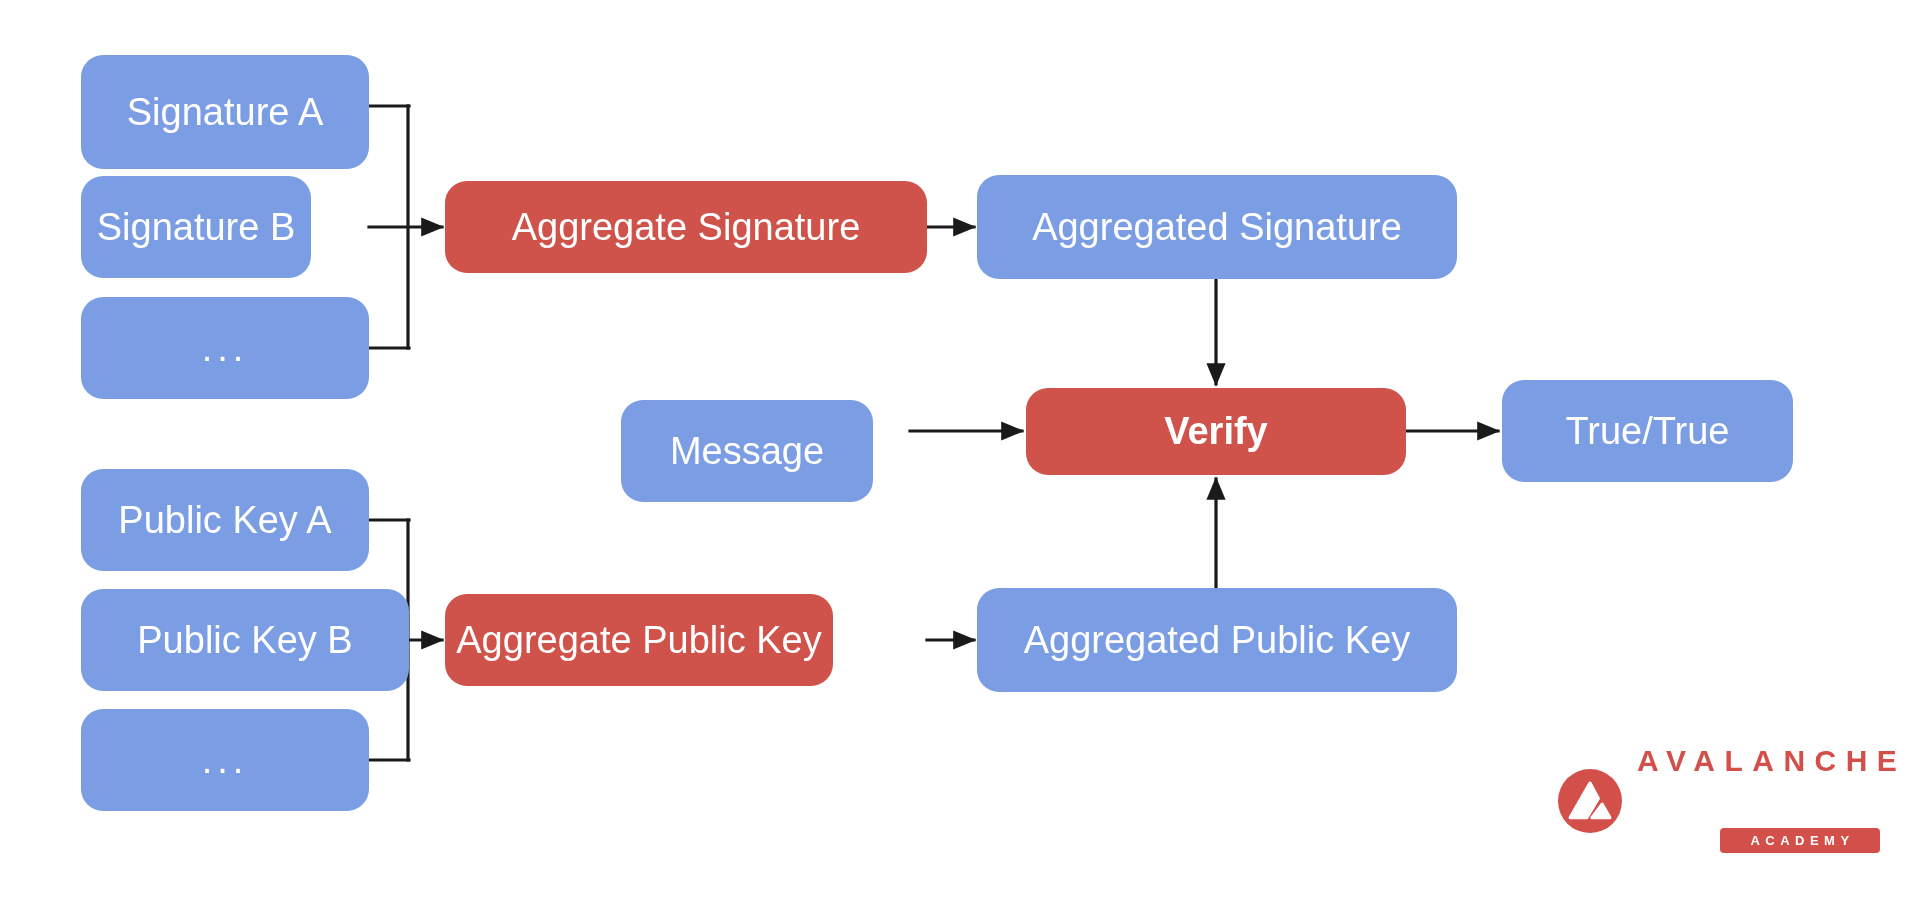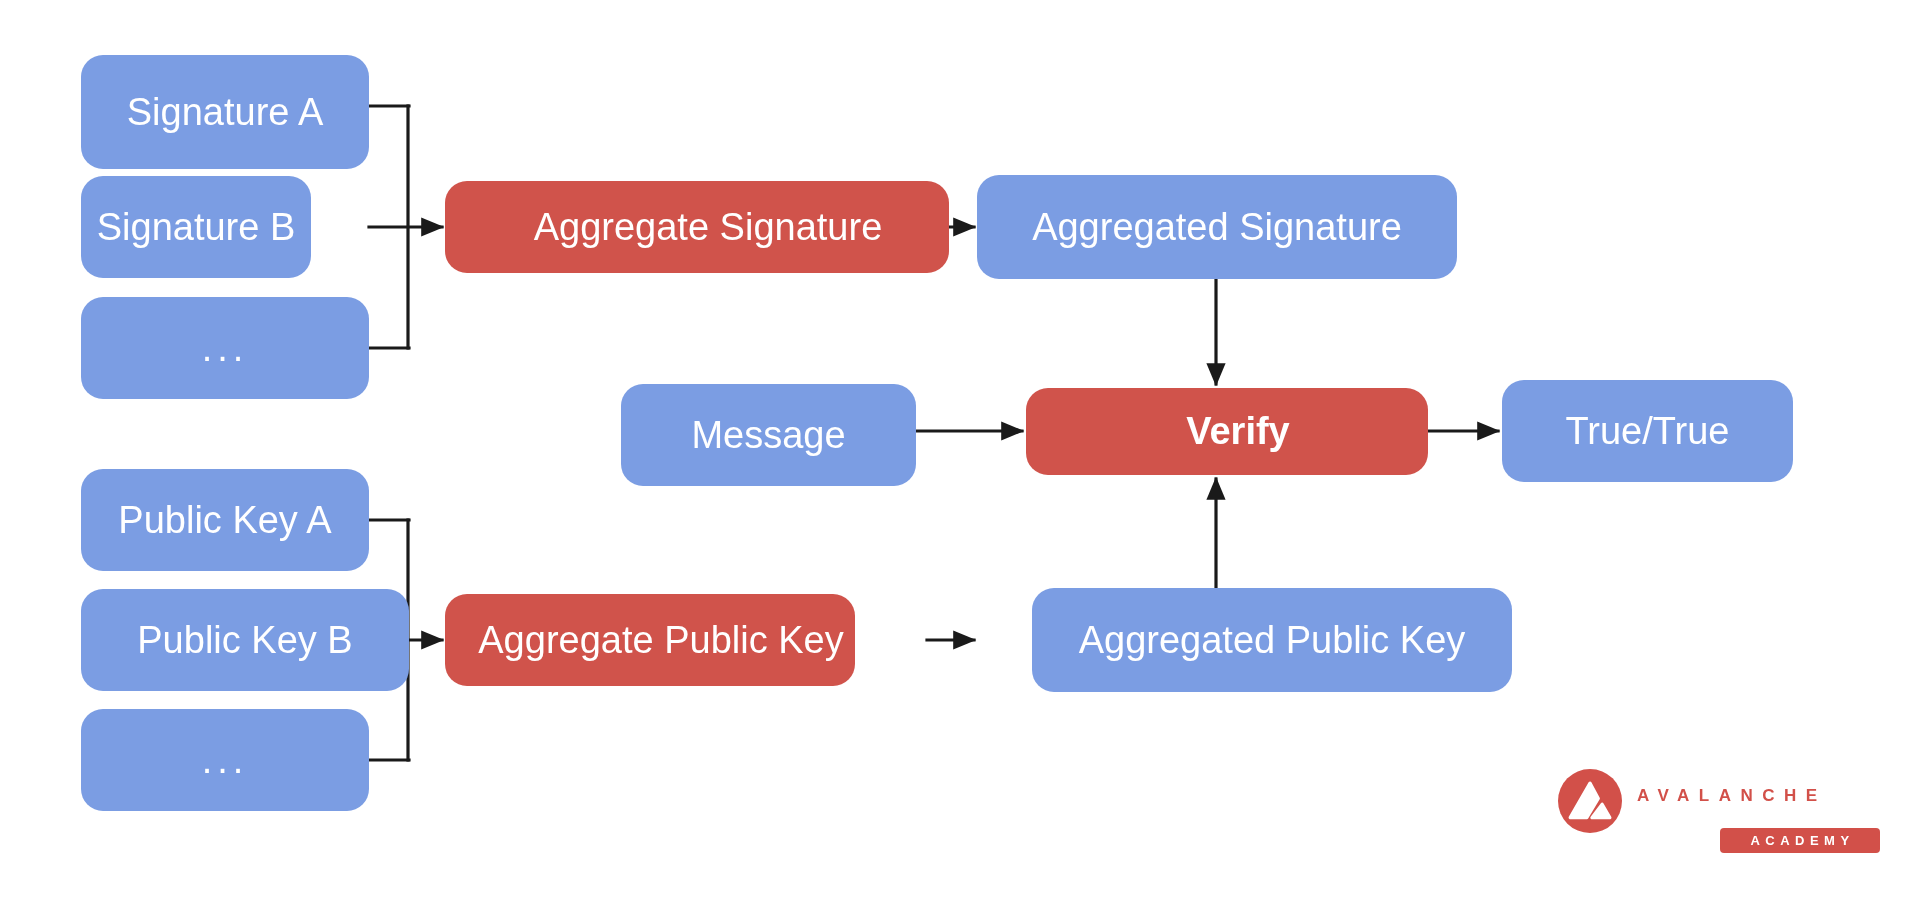--- a/index.html
+++ b/index.html
@@ -7,33 +7,33 @@
     width: 1920px; height: 904px; position: relative; overflow: hidden;
     background: var(--background, #ffffff);
     font-family: "Liberation Sans", sans-serif;
   }
   .node {
     position: absolute; display: flex; align-items: center; justify-content: center;
     border-radius: 22px; color: var(--box-text, #ffffff); font-size: 38px;
     text-align: center; white-space: nowrap;
   }
   .blue { background: var(--input-output-box, #7B9DE3); }
-  .red  { background: var(--operation-box, #D0534B); padding-left: 22px; }
+  .red  { background: var(--operation-box, #D0534B); }
   .bold { font-weight: bold; text-align: center; }
   .dots { letter-spacing: 5px; }
   svg.connectors { position: absolute; left: 0; top: 0; }
   .cline { stroke: var(--connector, #1a1a1a); stroke-width: 3.2; fill: none; stroke-linecap: square; }
   .arrow { marker-end: url(#ah); }
   .ahead { fill: var(--connector, #1a1a1a); }
   .logo-mark { position: absolute; left: 1558px; top: 769px; width: 64px; height: 64px; }
   .brand-fill { fill: var(--brand, #D25049); }
   .mark-white { fill: #ffffff; stroke: #ffffff; stroke-width: 5; stroke-linejoin: round; }
   .logo-word {
-    position: absolute; left: 1637px; top: 786px;
-    font-size: 17px; font-weight: bold; letter-spacing: 9.5px;
+    position: absolute; left: 1637px; top: 744px;
+    font-size: 30px; font-weight: bold; letter-spacing: 9.5px;
     color: var(--brand, #D25049); white-space: nowrap;
   }
   .logo-badge {
     position: absolute; left: 1720px; top: 828px; width: 160px; height: 25px;
     background: var(--brand, #D25049); border-radius: 4px;
     display: flex; align-items: center; justify-content: center;
   }
   .logo-badge span {
     color: #ffffff; font-size: 13px; font-weight: bold; letter-spacing: 5.5px;
     padding-left: 5px; white-space: nowrap;
@@ -72,30 +72,30 @@
   <path class="cline arrow" d="M927 640 L974 640"></path>
 </svg>
 
 <div class="node blue" style="left:81px;top:55px;width:288px;height:114px">Signature A</div>
 <div class="node blue" style="left:81px;top:176px;width:230px;height:102px">Signature B</div>
 <div class="node blue dots" style="left:81px;top:297px;width:288px;height:102px">...</div>
 
 <div class="node red" style="left:445px;top:181px;width:482px;height:92px">Aggregate Signature</div>
 <div class="node blue" style="left:977px;top:175px;width:480px;height:104px">Aggregated Signature</div>
 
-<div class="node blue" style="left:621px;top:384px;width:295px;height:102px">Message</div>
+<div class="node blue" style="left:621px;top:400px;width:252px;height:102px">Message</div>
 <div class="node red bold" style="left:1026px;top:388px;width:380px;height:87px">Verify</div>
 <div class="node blue" style="left:1502px;top:380px;width:291px;height:102px">True/True</div>
 
 <div class="node blue" style="left:81px;top:469px;width:288px;height:102px">Public Key A</div>
 <div class="node blue" style="left:81px;top:589px;width:328px;height:102px">Public Key B</div>
 <div class="node blue dots" style="left:81px;top:709px;width:288px;height:102px">...</div>
 
 <div class="node red" style="left:445px;top:594px;width:388px;height:92px">Aggregate Public Key</div>
-<div class="node blue" style="left:1032px;top:588px;width:480px;height:104px">Aggregated Public Key</div>
+<div class="node blue" style="left:977px;top:588px;width:480px;height:104px">Aggregated Public Key</div>
 
 <div class="logo-mark">
   <svg viewBox="0 0 100 100" width="64" height="64">
     <circle class="brand-fill" cx="50" cy="50" r="50"></circle>
     <path class="mark-white" d="M50 22 L19 76 L45 76 L63 46 Z"></path>
     <path class="mark-white" d="M53 76 L81 76 L69 55 Z"></path>
   </svg>
 </div>
 <div class="logo-word">AVALANCHE</div>
 <div class="logo-badge">

